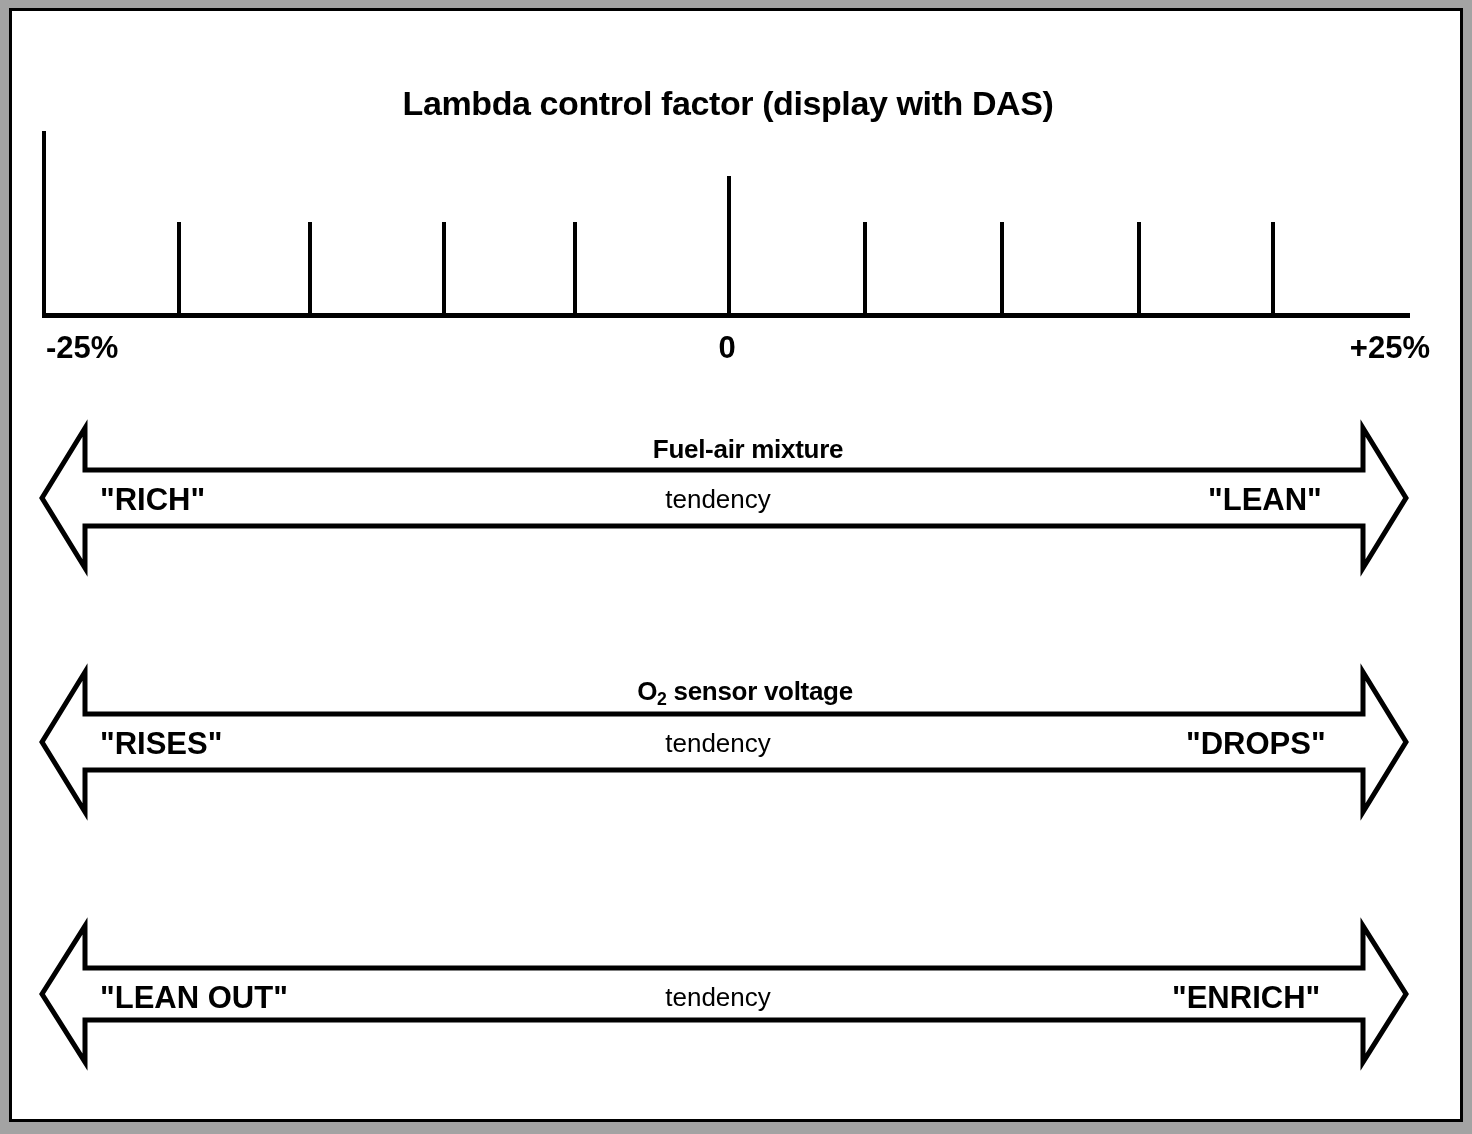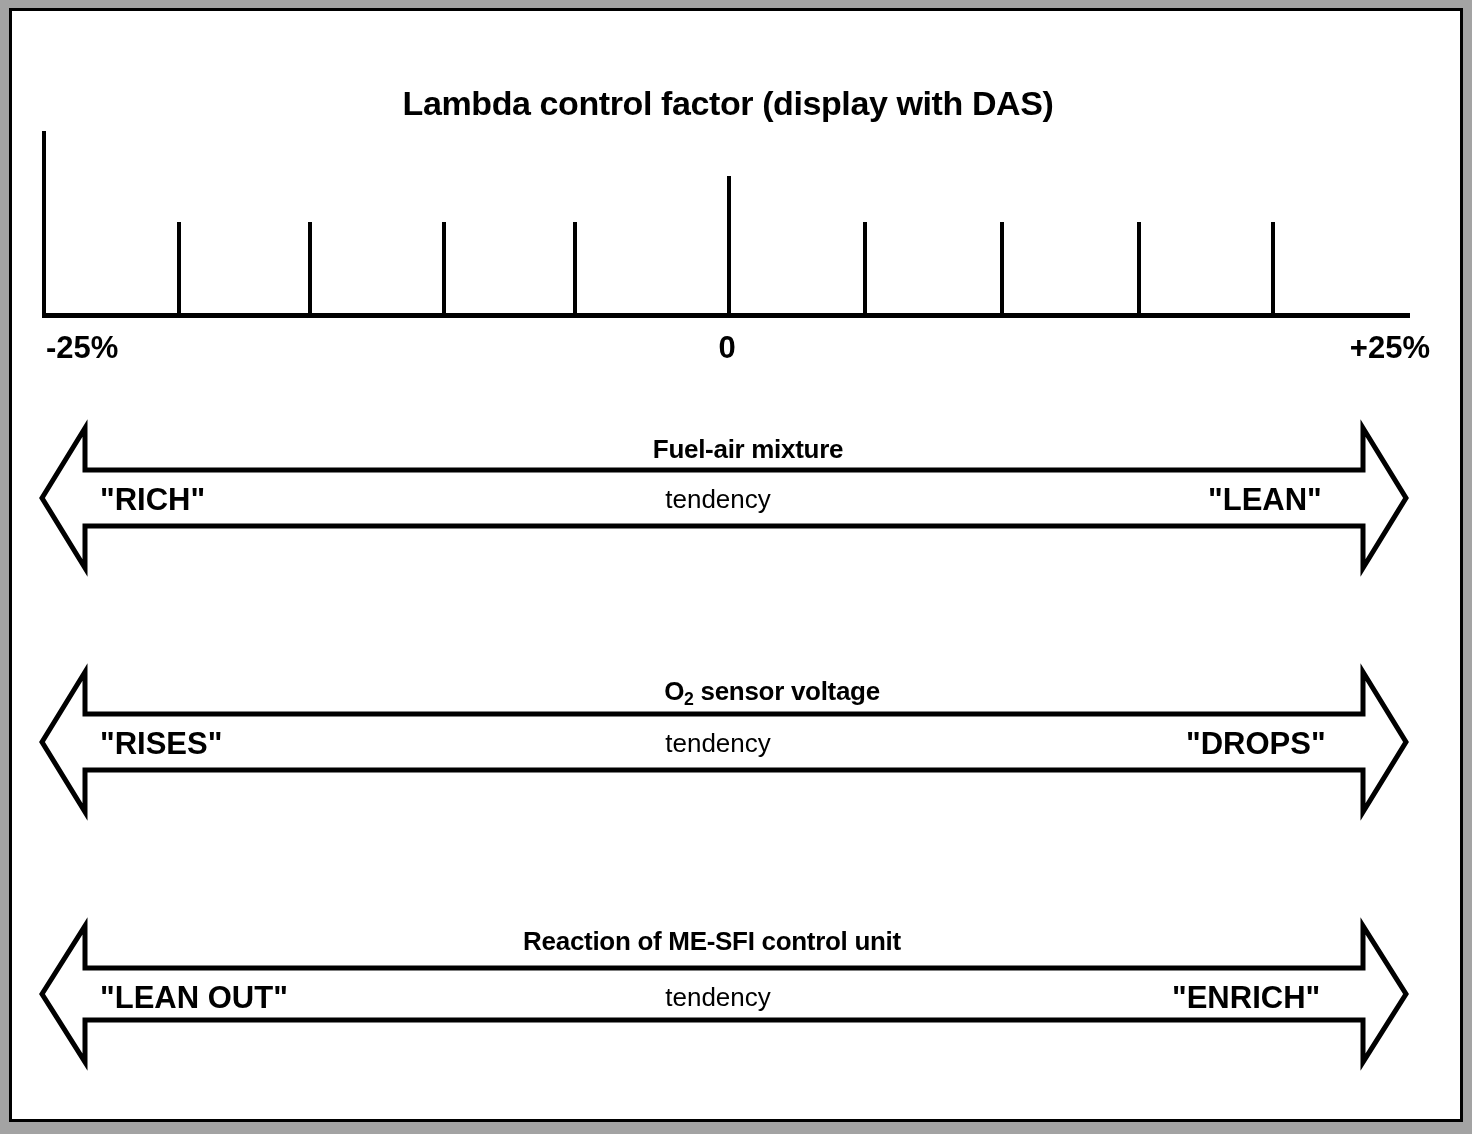--- a/index.html
+++ b/index.html
@@ -152,29 +152,28 @@
     <div class="txt bold arrow-left-label" style="left:100px;top:66px">"RICH"</div>
     <div class="txt reg arrow-mid-label ctr" style="left:718px;top:68px">tendency</div>
     <div class="txt bold arrow-right-label" style="left:1208px;top:66px">"LEAN"</div>
   </div>
 
   <div class="arrow-block" style="top:662px;height:160px">
     <svg class="arrow-svg" width="1400" height="160" viewBox="0 0 1400 160">
       <path d="M 12 80 L 55 10 L 55 52 L 1333 52 L 1333 10 L 1376 80
                L 1333 150 L 1333 108 L 55 108 L 55 150 Z" fill="#ffffff" stroke="#000000" stroke-width="5" stroke-linejoin="miter"></path>
     </svg>
-    <div class="txt bold arrow-heading ctr" style="left:772px;top:16px"><span>O</span><span class="sub">2</span><span> sensor voltage</span></div>
+    <div class="txt bold arrow-heading ctr" style="left:745px;top:16px"><span>O</span><span class="sub">2</span><span> sensor voltage</span></div>
     <div class="txt bold arrow-left-label" style="left:100px;top:66px">"RISES"</div>
     <div class="txt reg arrow-mid-label ctr" style="left:718px;top:68px">tendency</div>
     <div class="txt bold arrow-right-label" style="left:1186px;top:66px">"DROPS"</div>
   </div>
 
   <div class="arrow-block" style="top:910px;height:170px">
     <svg class="arrow-svg" width="1400" height="170" viewBox="0 0 1400 170">
       <path d="M 12 84 L 55 16 L 55 58 L 1333 58 L 1333 16 L 1376 84
                L 1333 152 L 1333 110 L 55 110 L 55 152 Z" fill="#ffffff" stroke="#000000" stroke-width="5" stroke-linejoin="miter"></path>
     </svg>
-    <div class="txt bold arrow-heading ctr" style="left:712px;top:18px">Reaction of ME-SFI control unit</div>
     <div class="txt bold arrow-left-label" style="left:100px;top:72px">"LEAN OUT"</div>
     <div class="txt reg arrow-mid-label ctr" style="left:718px;top:74px">tendency</div>
     <div class="txt bold arrow-right-label" style="left:1172px;top:72px">"ENRICH"</div>
   </div>
 </div>
 
 </body></html>

